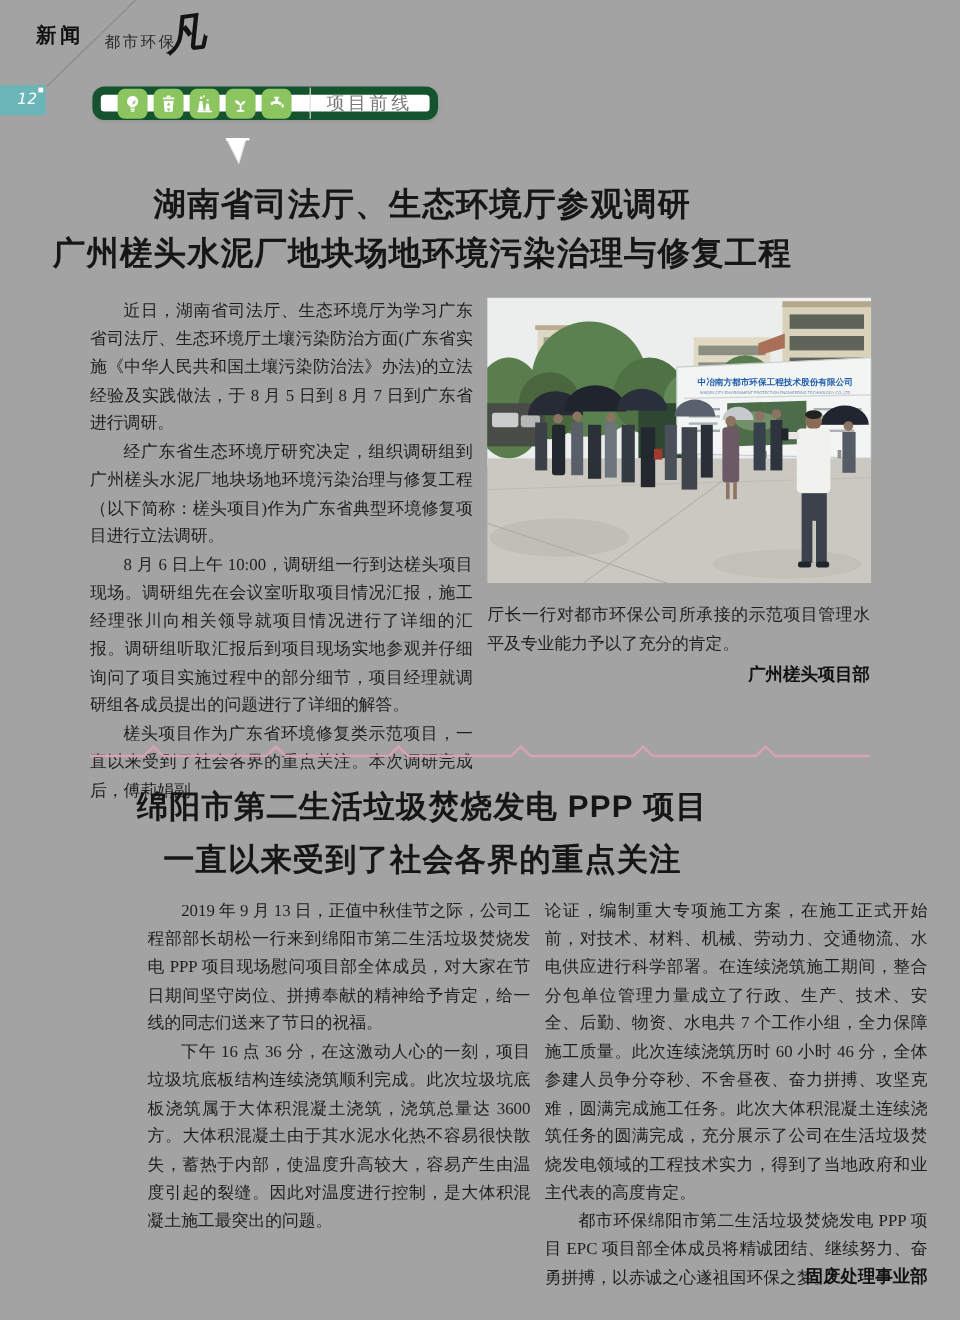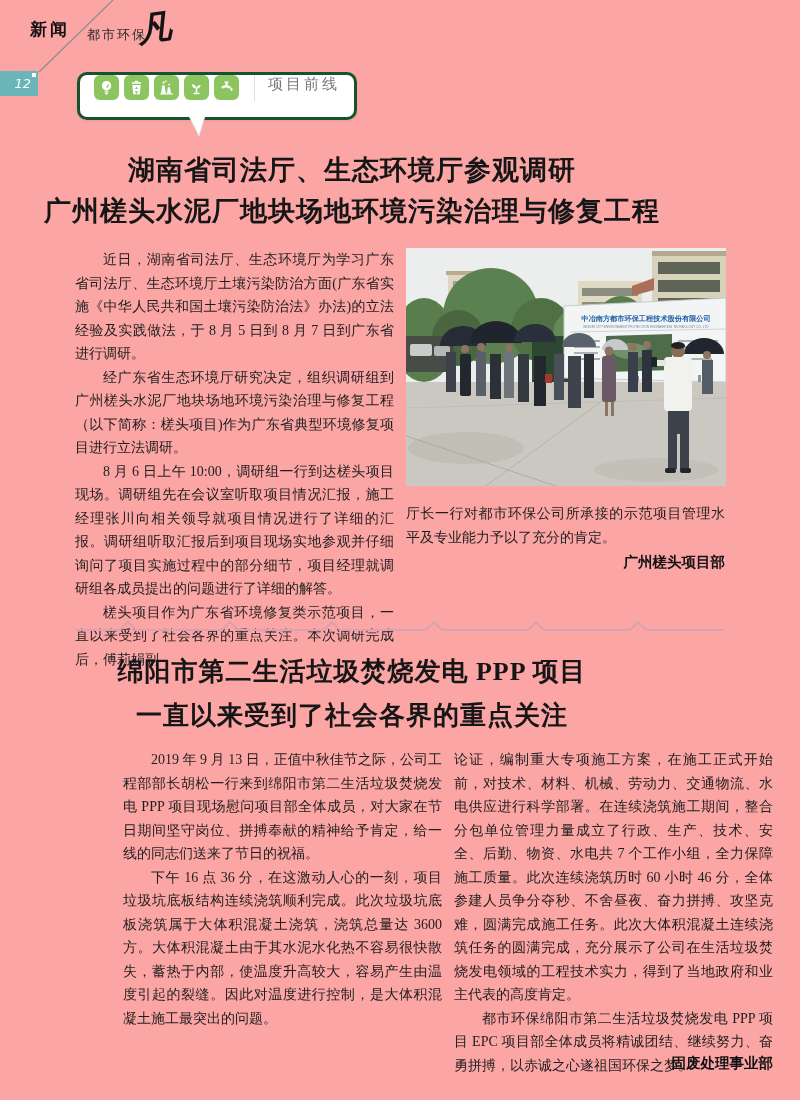--- a/index.html
+++ b/index.html
@@ -1,19 +1,19 @@
 <!DOCTYPE html>
 <html><head>
 <meta charset="utf-8">
 <style>
   * { margin:0; padding:0; box-sizing:border-box; }
   body { background:#fff; }
   .page {
     position:relative; width:800px; height:1100px; margin:0 auto;
-    background:#fca5a5; overflow:hidden;
+    background:#a3a3a3; overflow:hidden;
     font-family:"Liberation Serif","DejaVu Serif",serif; color:#222;
   }
   
   .section-label{
     position:absolute; left:30px; top:18px;
     font-family:"Liberation Sans","DejaVu Sans",sans-serif;
     font-weight:800; font-size:17px; letter-spacing:3px; color:#111;
   }
   .header-line{ position:absolute; left:0; top:0; }
   .brand-text{
@@ -29,37 +29,37 @@
     position:absolute; left:0; top:71px; width:38px; height:25px;
     background:#6ab5b8; color:#fff; text-align:right; padding-right:7px;
     font-family:"DejaVu Sans",sans-serif; font-style:italic; font-size:13px;
     line-height:25px;
     padding-left:10px;
   }
   .page-tab .corner-dot{
     position:absolute; right:2px; top:2px; width:4px; height:4px; background:#fff;
   }
   .topic-badge{
-    position:absolute; left:77px; top:72px; height:48px;
-    background:#fff; border:3px solid #14532d; border-radius:10px;
+    position:absolute; left:77px; top:72px; height:28px;
+    background:#fff; border:7px solid #14532d; border-radius:10px;
     box-shadow:0 1px 3px rgba(0,0,0,.07);
-    display:flex; align-items:flex-start; padding:0 14px; gap:5px;
+    display:flex; align-items:center; padding:0 14px; gap:5px;
   }
   .badge-icon{
     width:25px; height:25px; background:#8cc560; border-radius:6px;
     display:flex; align-items:center; justify-content:center; flex:0 0 auto;
   }
   .badge-icon svg{ width:21px; height:21px; display:block; }
   .badge-divider{ width:1px; height:26px; background:#ddd; margin:0 8px 0 10px; }
   .badge-label{ font-size:15px; color:#777; letter-spacing:3px; }
   .badge-tail{ position:absolute; left:188px; top:115px; }
   
   .a-title{
     position:absolute; left:0; width:704px; text-align:center;
-    font-family:Liberation Serif, serif;
+    font-family:Liberation Sans, sans-serif;
     font-weight:800; color:#161616; letter-spacing:1px;
   }
   .a1-title{ top:150px; font-size:27px; line-height:41px; }
   .a2-title{ top:650px; font-size:26px; line-height:44px; }
   .cols{
     position:absolute; left:75px; width:650px;
     display:flex; gap:12px;
   }
   .a1-cols{ top:248px;gap:12px; }
   .a2-cols{ top:748px;margin-left:48px; }

